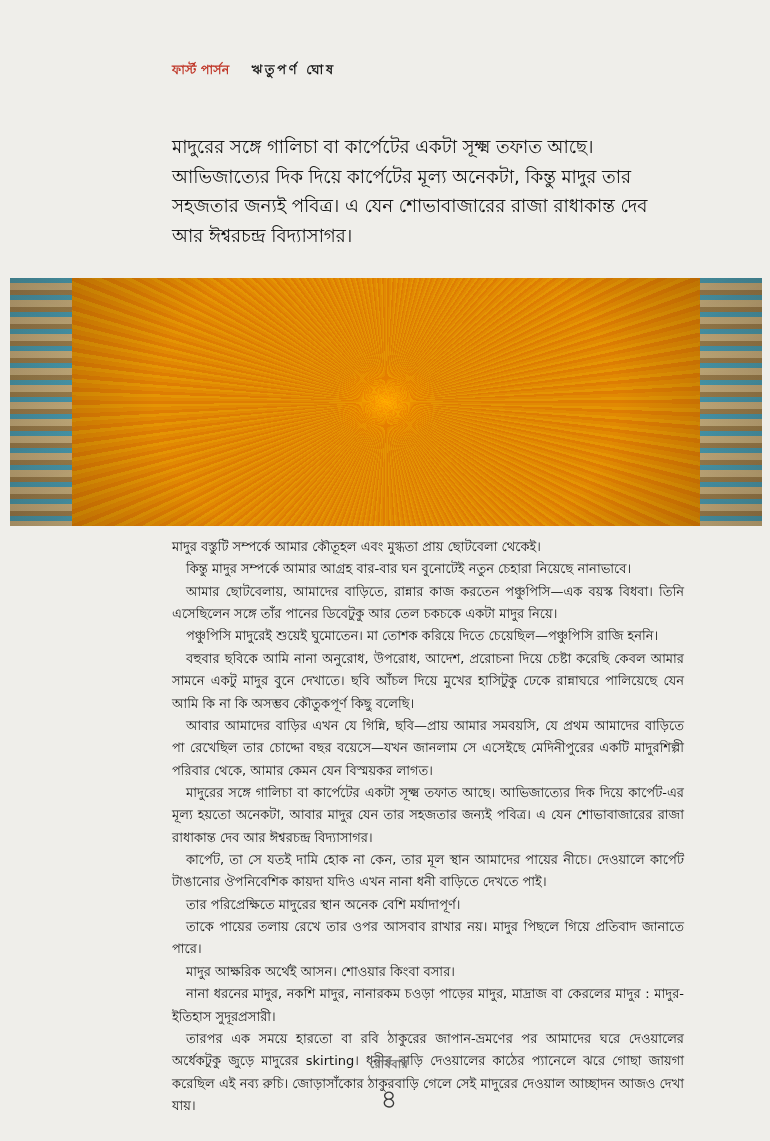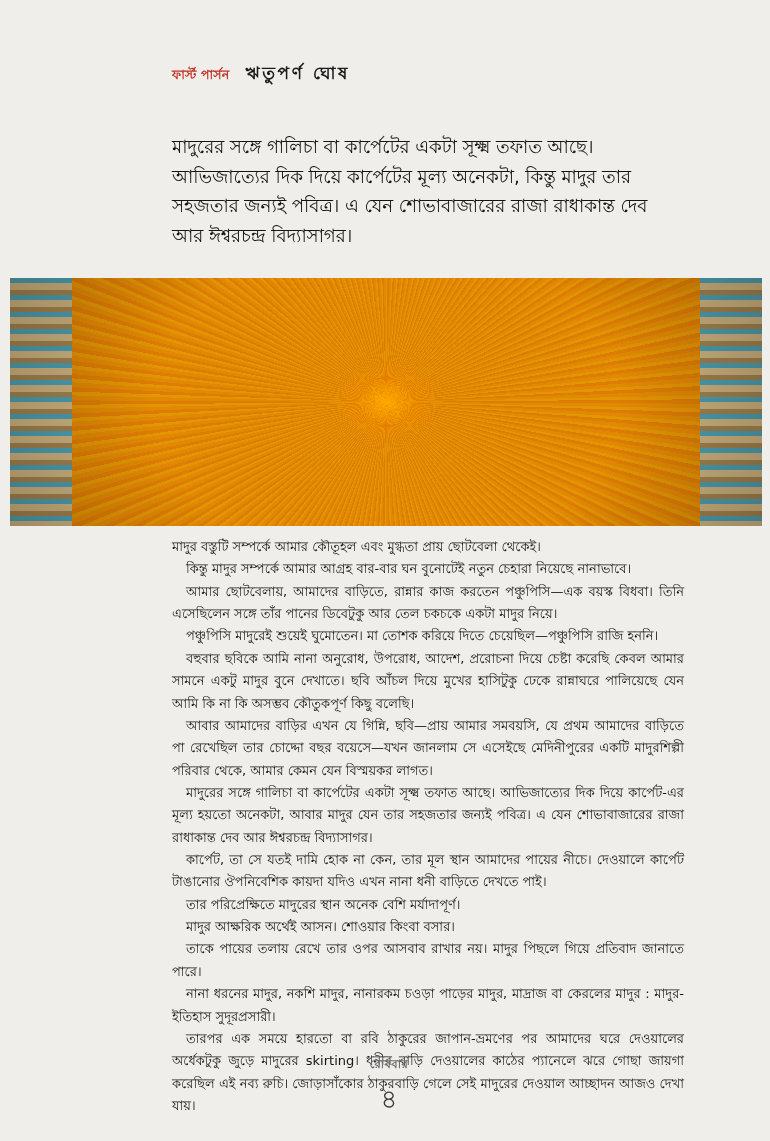--- a/index.html
+++ b/index.html
@@ -25,32 +25,32 @@
     height: 1141px;
   }
   
   .header {
     position: absolute;
     left: 172px;
     top: 60px;
     width: 520px;
     display: flex;
     align-items: baseline;
-    gap: 16px;
+    gap: 22px;
   }
   .kicker {
     color: #c0392b;
     font-size: 12.5px;
     font-weight: bold;
     letter-spacing: 0.2px;
     font-family: "DejaVu Sans", sans-serif;
   }
   .byline {
     color: #1a1a1a;
-    font-size: 17px;
+    font-size: 13px;
     font-weight: bold;
     letter-spacing: 2.6px;
     font-family: "DejaVu Sans", sans-serif;
   }
   
   .standfirst {
     position: absolute;
     left: 172px;
     top: 132px;
     width: 500px;
@@ -178,22 +178,22 @@
     <div class="body-text" id="body-text">
         <p class="no-indent">মাদুর বস্তুটি সম্পর্কে আমার কৌতূহল এবং মুগ্ধতা প্রায় ছোটবেলা থেকেই।</p>
         <p>কিন্তু মাদুর সম্পর্কে আমার আগ্রহ বার-বার ঘন বুনোটেই নতুন চেহারা নিয়েছে নানাভাবে।</p>
         <p>আমার ছোটবেলায়, আমাদের বাড়িতে, রান্নার কাজ করতেন পঞ্চুপিসি—এক বয়স্ক বিধবা। তিনি এসেছিলেন সঙ্গে তাঁর পানের ডিবেটুকু আর তেল চকচকে একটা মাদুর নিয়ে।</p>
         <p>পঞ্চুপিসি মাদুরেই শুয়েই ঘুমোতেন। মা তোশক করিয়ে দিতে চেয়েছিল—পঞ্চুপিসি রাজি হননি।</p>
         <p>বহুবার ছবিকে আমি নানা অনুরোধ, উপরোধ, আদেশ, প্ররোচনা দিয়ে চেষ্টা করেছি কেবল আমার সামনে একটু মাদুর বুনে দেখাতে। ছবি আঁচল দিয়ে মুখের হাসিটুকু ঢেকে রান্নাঘরে পালিয়েছে যেন আমি কি না কি অসম্ভব কৌতুকপূর্ণ কিছু বলেছি।</p>
         <p>আবার আমাদের বাড়ির এখন যে গিন্নি, ছবি—প্রায় আমার সমবয়সি, যে প্রথম আমাদের বাড়িতে পা রেখেছিল তার চোদ্দো বছর বয়েসে—যখন জানলাম সে এসেইছে মেদিনীপুরের একটি মাদুরশিল্পী পরিবার থেকে, আমার কেমন যেন বিস্ময়কর লাগত।</p>
         <p>মাদুরের সঙ্গে গালিচা বা কার্পেটের একটা সূক্ষ্ম তফাত আছে। আভিজাত্যের দিক দিয়ে কার্পেট-এর মূল্য হয়তো অনেকটা, আবার মাদুর যেন তার সহজতার জন্যই পবিত্র। এ যেন শোভাবাজারের রাজা রাধাকান্ত দেব আর ঈশ্বরচন্দ্র বিদ্যাসাগর।</p>
         <p>কার্পেট, তা সে যতই দামি হোক না কেন, তার মূল স্থান আমাদের পায়ের নীচে। দেওয়ালে কার্পেট টাঙানোর ঔপনিবেশিক কায়দা যদিও এখন নানা ধনী বাড়িতে দেখতে পাই।</p>
         <p>তার পরিপ্রেক্ষিতে মাদুরের স্থান অনেক বেশি মর্যাদাপূর্ণ।</p>
+        <p>তাকে পায়ের তলায় রেখে তার ওপর আসবাব রাখার নয়। মাদুর পিছলে গিয়ে প্রতিবাদ জানাতে পারে।</p>
         <p>মাদুর আক্ষরিক অর্থেই আসন। শোওয়ার কিংবা বসার।</p>
-        <p>তাকে পায়ের তলায় রেখে তার ওপর আসবাব রাখার নয়। মাদুর পিছলে গিয়ে প্রতিবাদ জানাতে পারে।</p>
         <p>নানা ধরনের মাদুর, নকশি মাদুর, নানারকম চওড়া পাড়ের মাদুর, মাদ্রাজ বা কেরলের মাদুর : মাদুর-ইতিহাস সুদূরপ্রসারী।</p>
         <p>তারপর এক সময়ে হারতো বা রবি ঠাকুরের জাপান-ভ্রমণের পর আমাদের ঘরে দেওয়ালের অর্ধেকটুকু জুড়ে মাদুরের skirting। ধনীর বাড়ি দেওয়ালের কাঠের প্যানেলে ঝরে গোছা জায়গা করেছিল এই নব্য রুচি। জোড়াসাঁকোর ঠাকুরবাড়ি গেলে সেই মাদুরের দেওয়াল আচ্ছাদন আজও দেখা যায়।</p>
       </div>
 
     <div class="footer">
       <div class="footer-label">রোববার</div>
       <div class="footer-page">৪</div>
     </div>
 
   </div>

